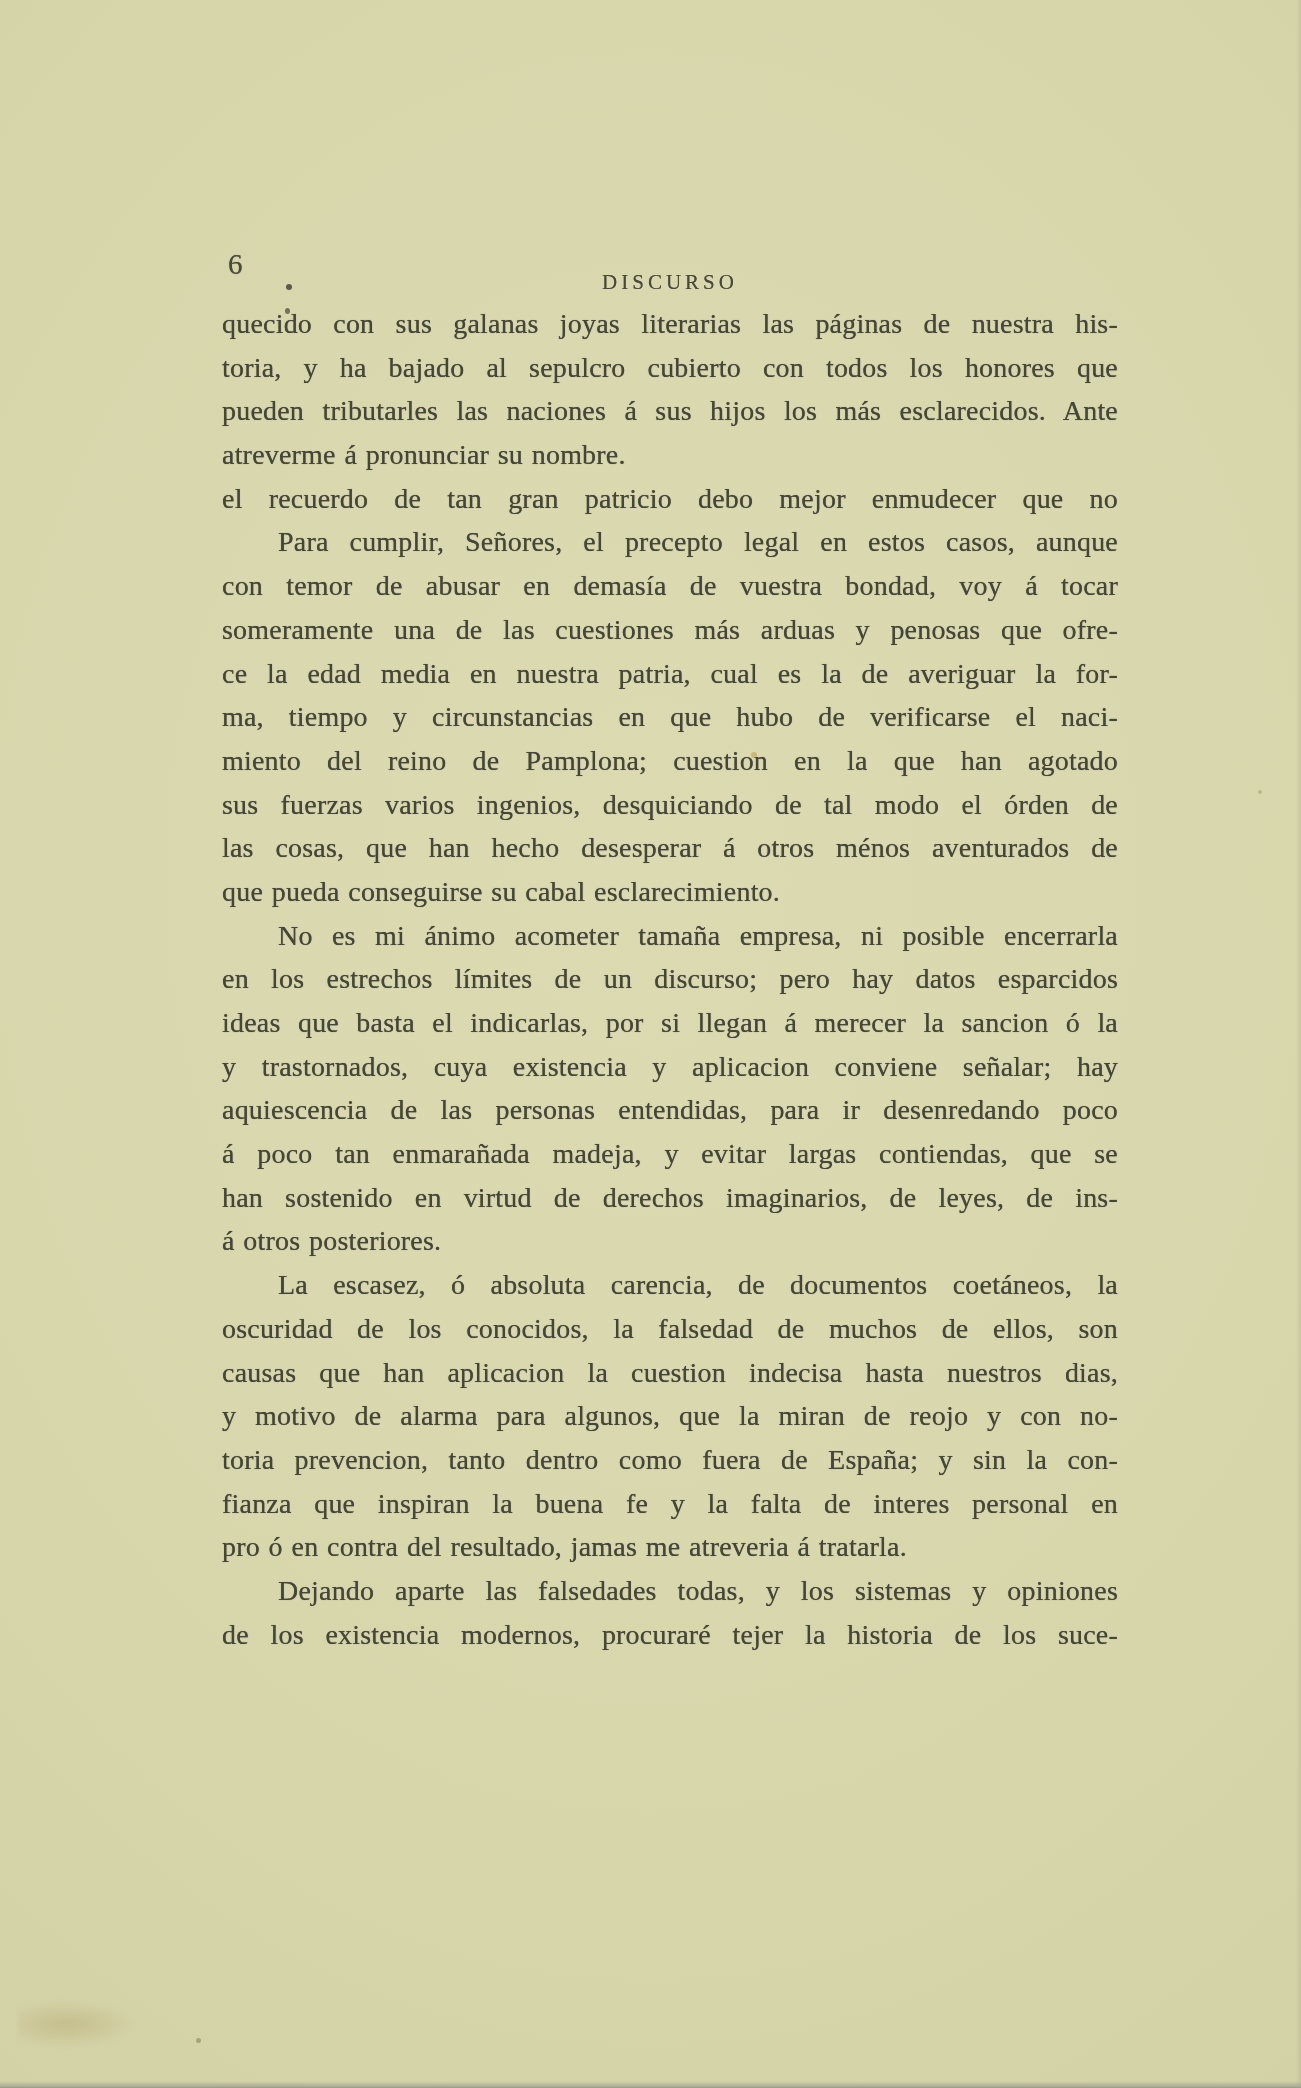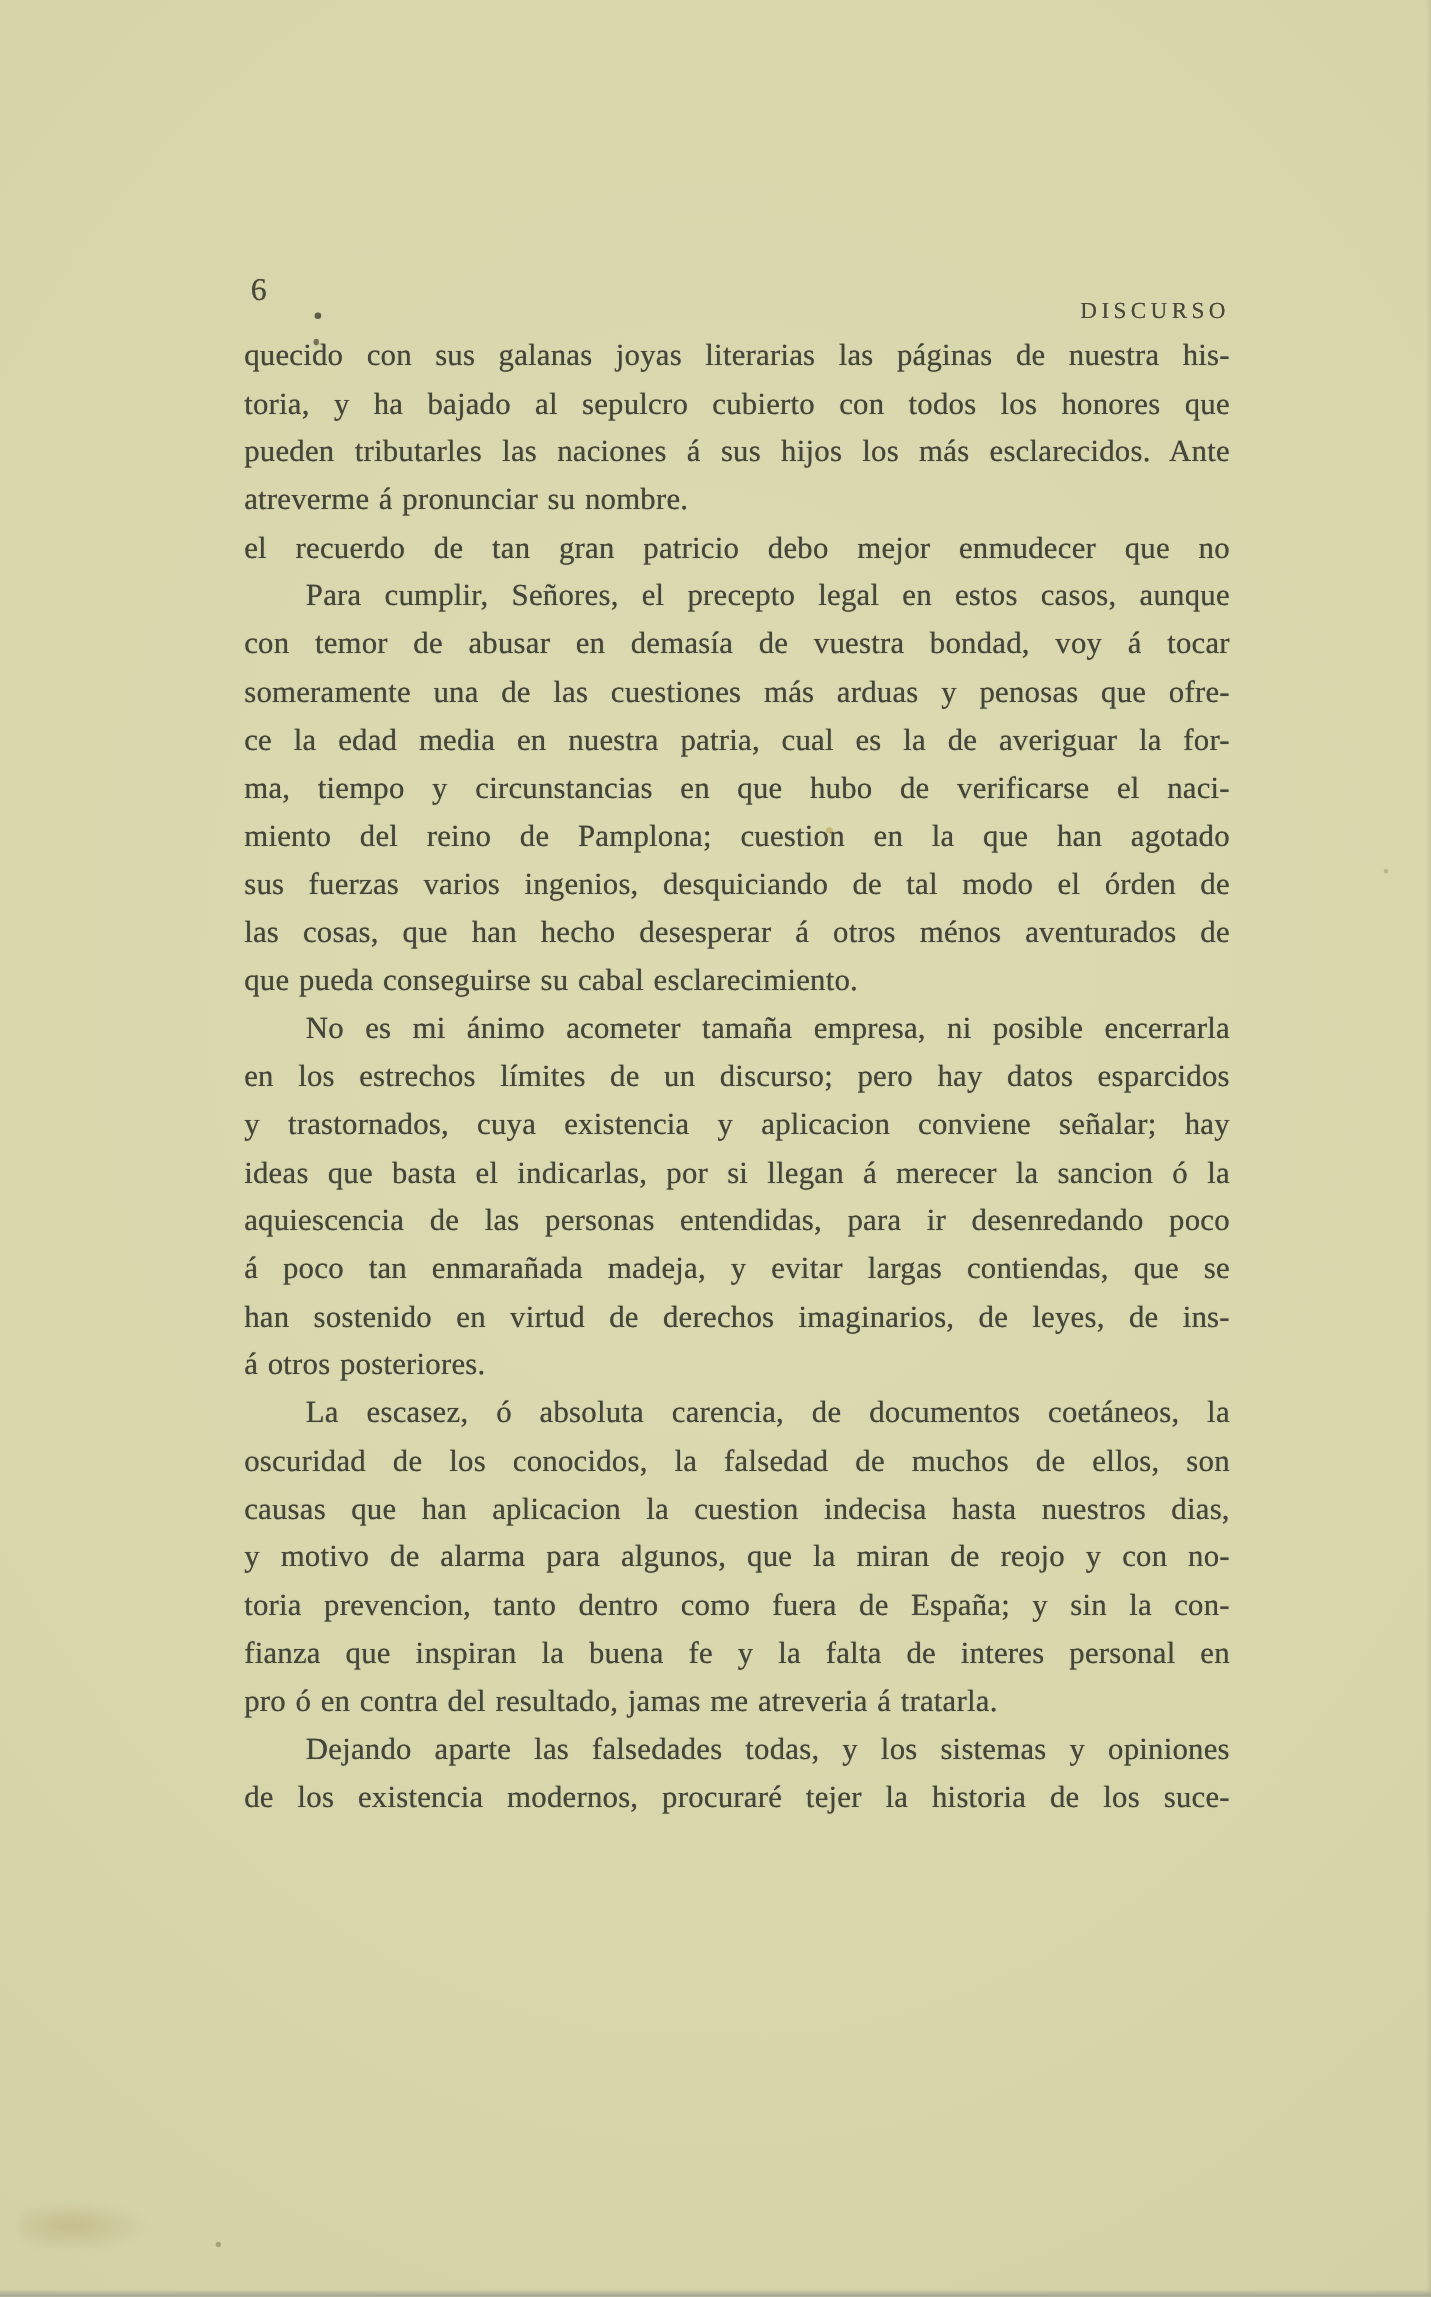--- a/index.html
+++ b/index.html
@@ -48,21 +48,21 @@
     top: 0;
     font-size: 29px;
     letter-spacing: 0.5px;
     text-shadow: 0 0 0.7px rgba(70,70,55,0.75);
   }
   .running-title {
     position: absolute;
     top: 22px;
     left: 0;
     width: 100%;
-    text-align: right;
+    text-align: center;
     font-size: 21px;
     letter-spacing: 4px;
     text-shadow: 0 0 0.6px rgba(70,70,55,0.7);
   }
   .body-text {
     position: absolute;
     top: 302px;
     left: 222px;
     width: 896px;
     color: #45463a;
@@ -124,22 +124,22 @@
     <div class="line">con temor de abusar en demasía de vuestra bondad, voy á tocar</div>
     <div class="line">someramente una de las cuestiones más arduas y penosas que ofre-</div>
     <div class="line">ce la edad media en nuestra patria, cual es la de averiguar la for-</div>
     <div class="line">ma, tiempo y circunstancias en que hubo de verificarse el naci-</div>
     <div class="line">miento del reino de Pamplona; cuestion en la que han agotado</div>
     <div class="line">sus fuerzas varios ingenios, desquiciando de tal modo el órden de</div>
     <div class="line">las cosas, que han hecho desesperar á otros ménos aventurados de</div>
     <div class="line end">que pueda conseguirse su cabal esclarecimiento.</div>
     <div class="line indent">No es mi ánimo acometer tamaña empresa, ni posible encerrarla</div>
     <div class="line">en los estrechos límites de un discurso; pero hay datos esparcidos</div>
+    <div class="line">ideas que basta el indicarlas, por si llegan á merecer la sancion ó la</div>
     <div class="line">y trastornados, cuya existencia y aplicacion conviene señalar; hay</div>
-    <div class="line">ideas que basta el indicarlas, por si llegan á merecer la sancion ó la</div>
     <div class="line">aquiescencia de las personas entendidas, para ir desenredando poco</div>
     <div class="line">á poco tan enmarañada madeja, y evitar largas contiendas, que se</div>
     <div class="line">han sostenido en virtud de derechos imaginarios, de leyes, de ins-</div>
     <div class="line end">á otros posteriores.</div>
     <div class="line indent">La escasez, ó absoluta carencia, de documentos coetáneos, la</div>
     <div class="line">oscuridad de los conocidos, la falsedad de muchos de ellos, son</div>
     <div class="line">causas que han aplicacion la cuestion indecisa hasta nuestros dias,</div>
     <div class="line">y motivo de alarma para algunos, que la miran de reojo y con no-</div>
     <div class="line">toria prevencion, tanto dentro como fuera de España; y sin la con-</div>
     <div class="line">fianza que inspiran la buena fe y la falta de interes personal en</div>

